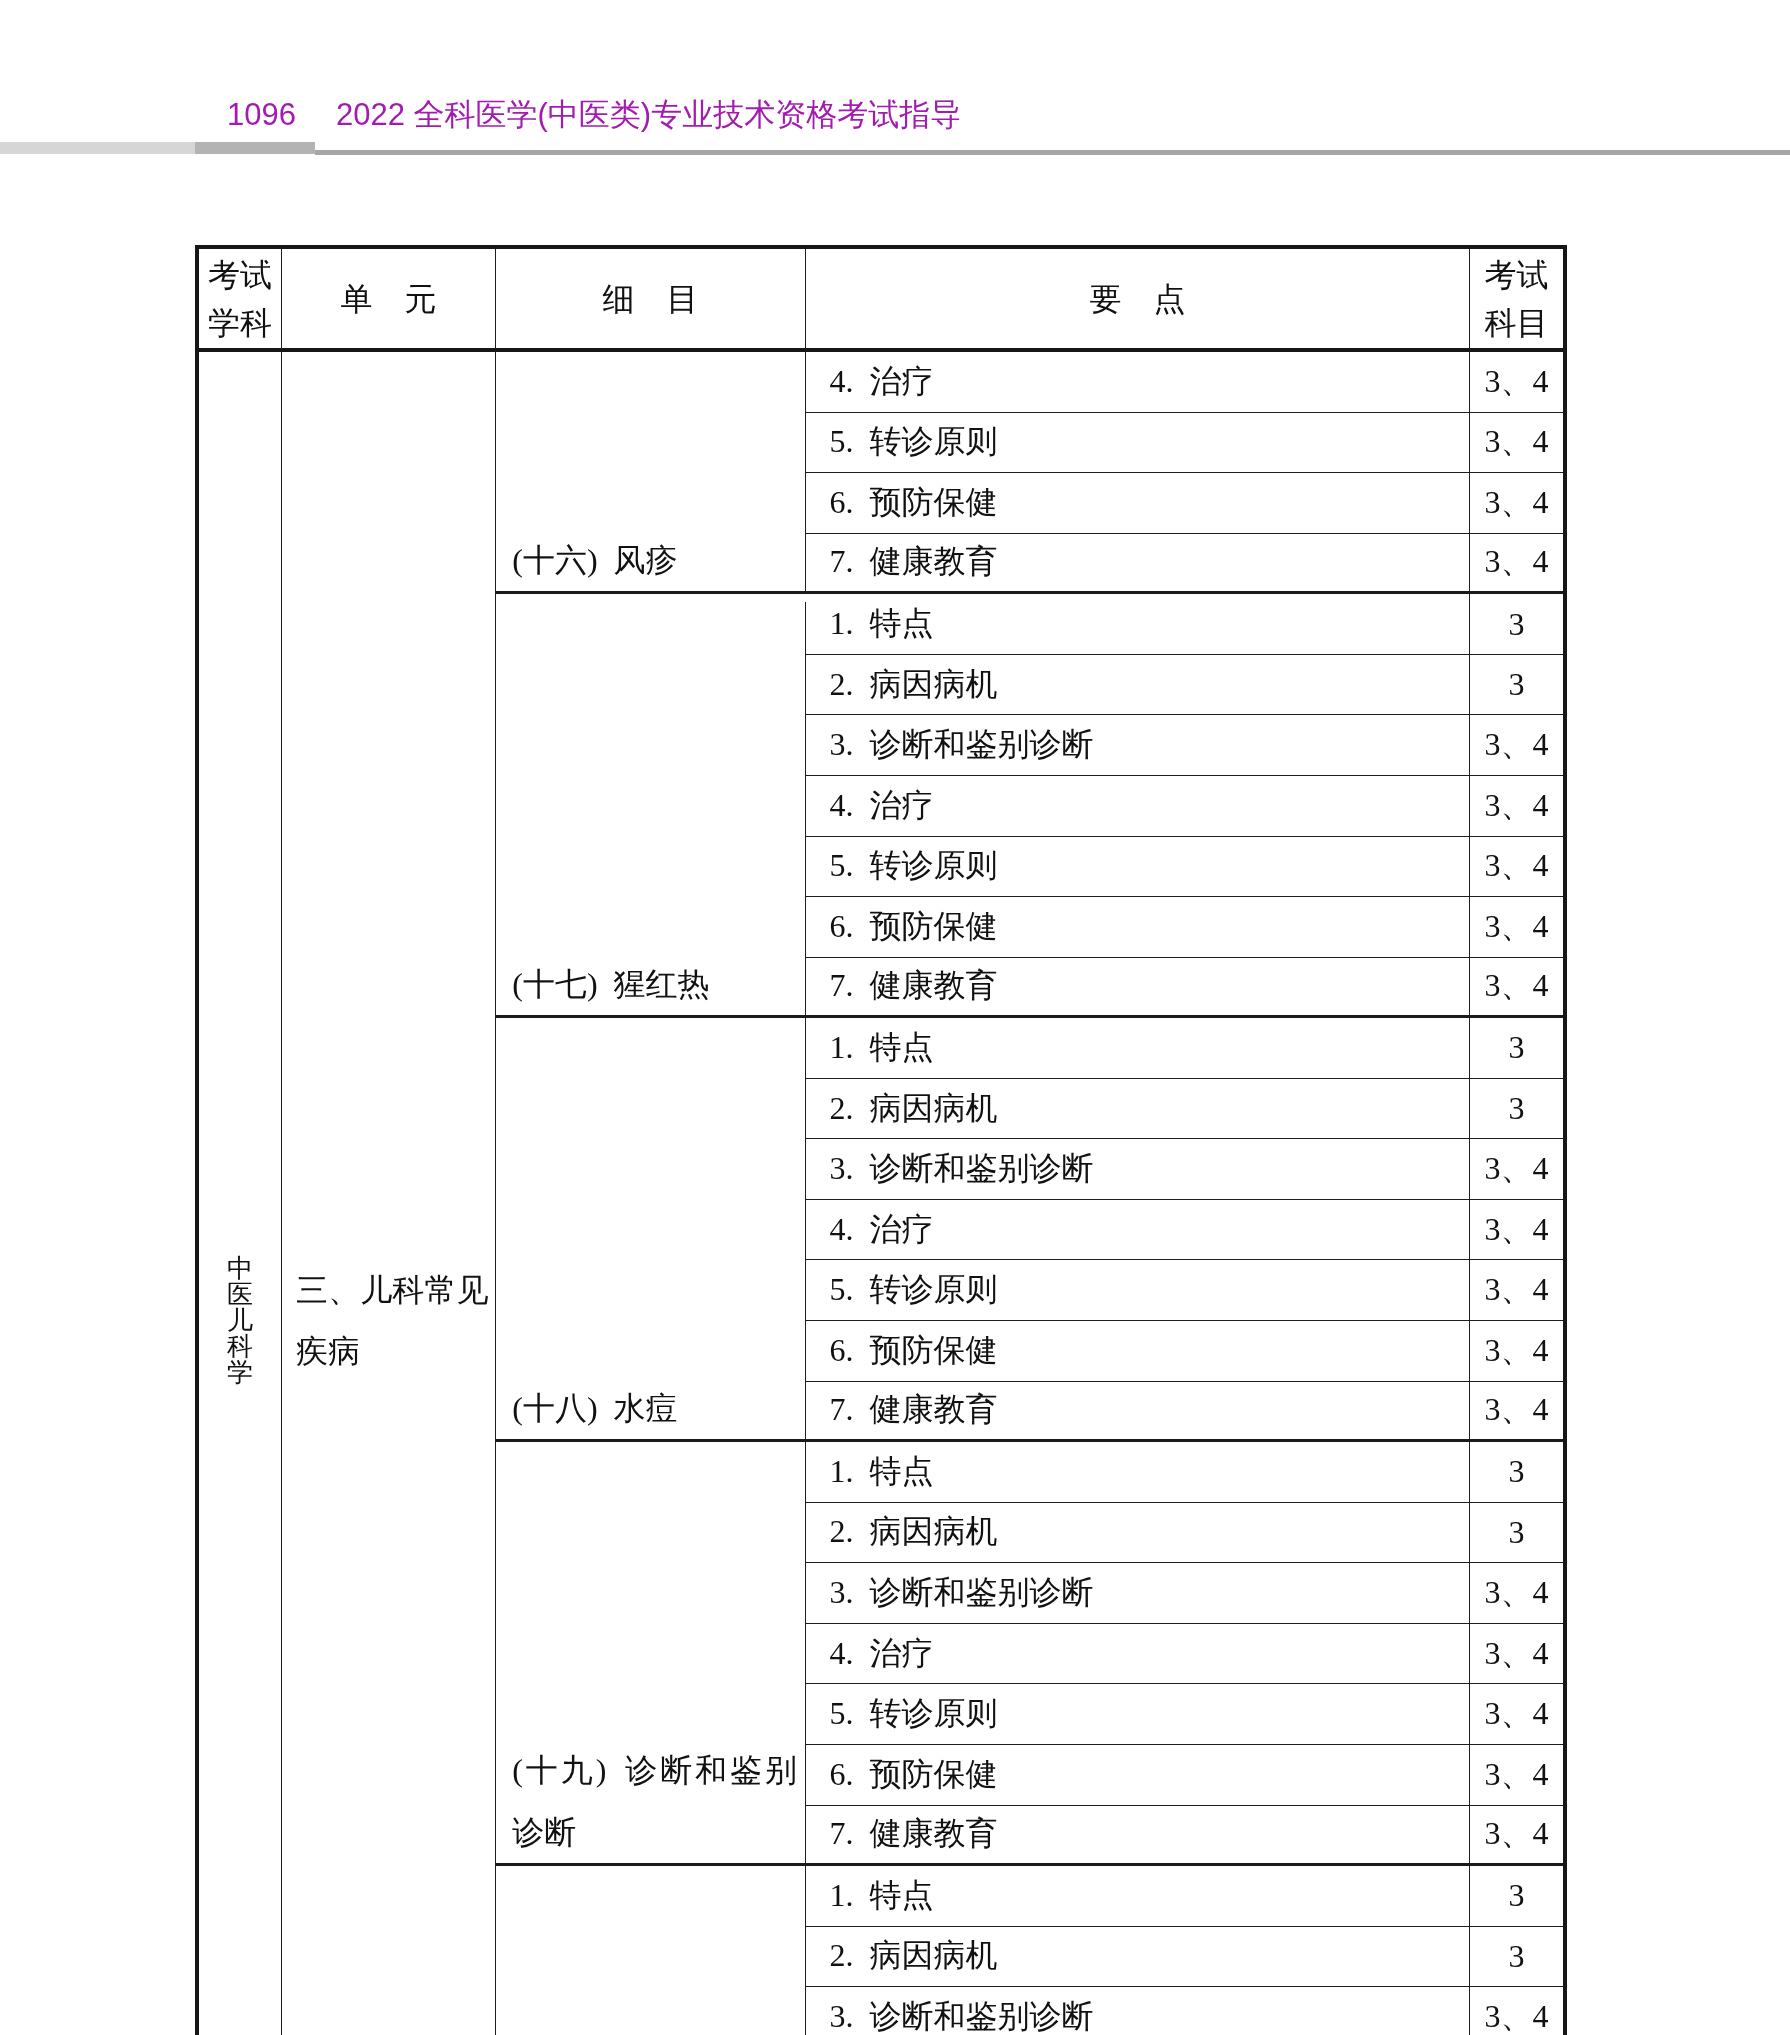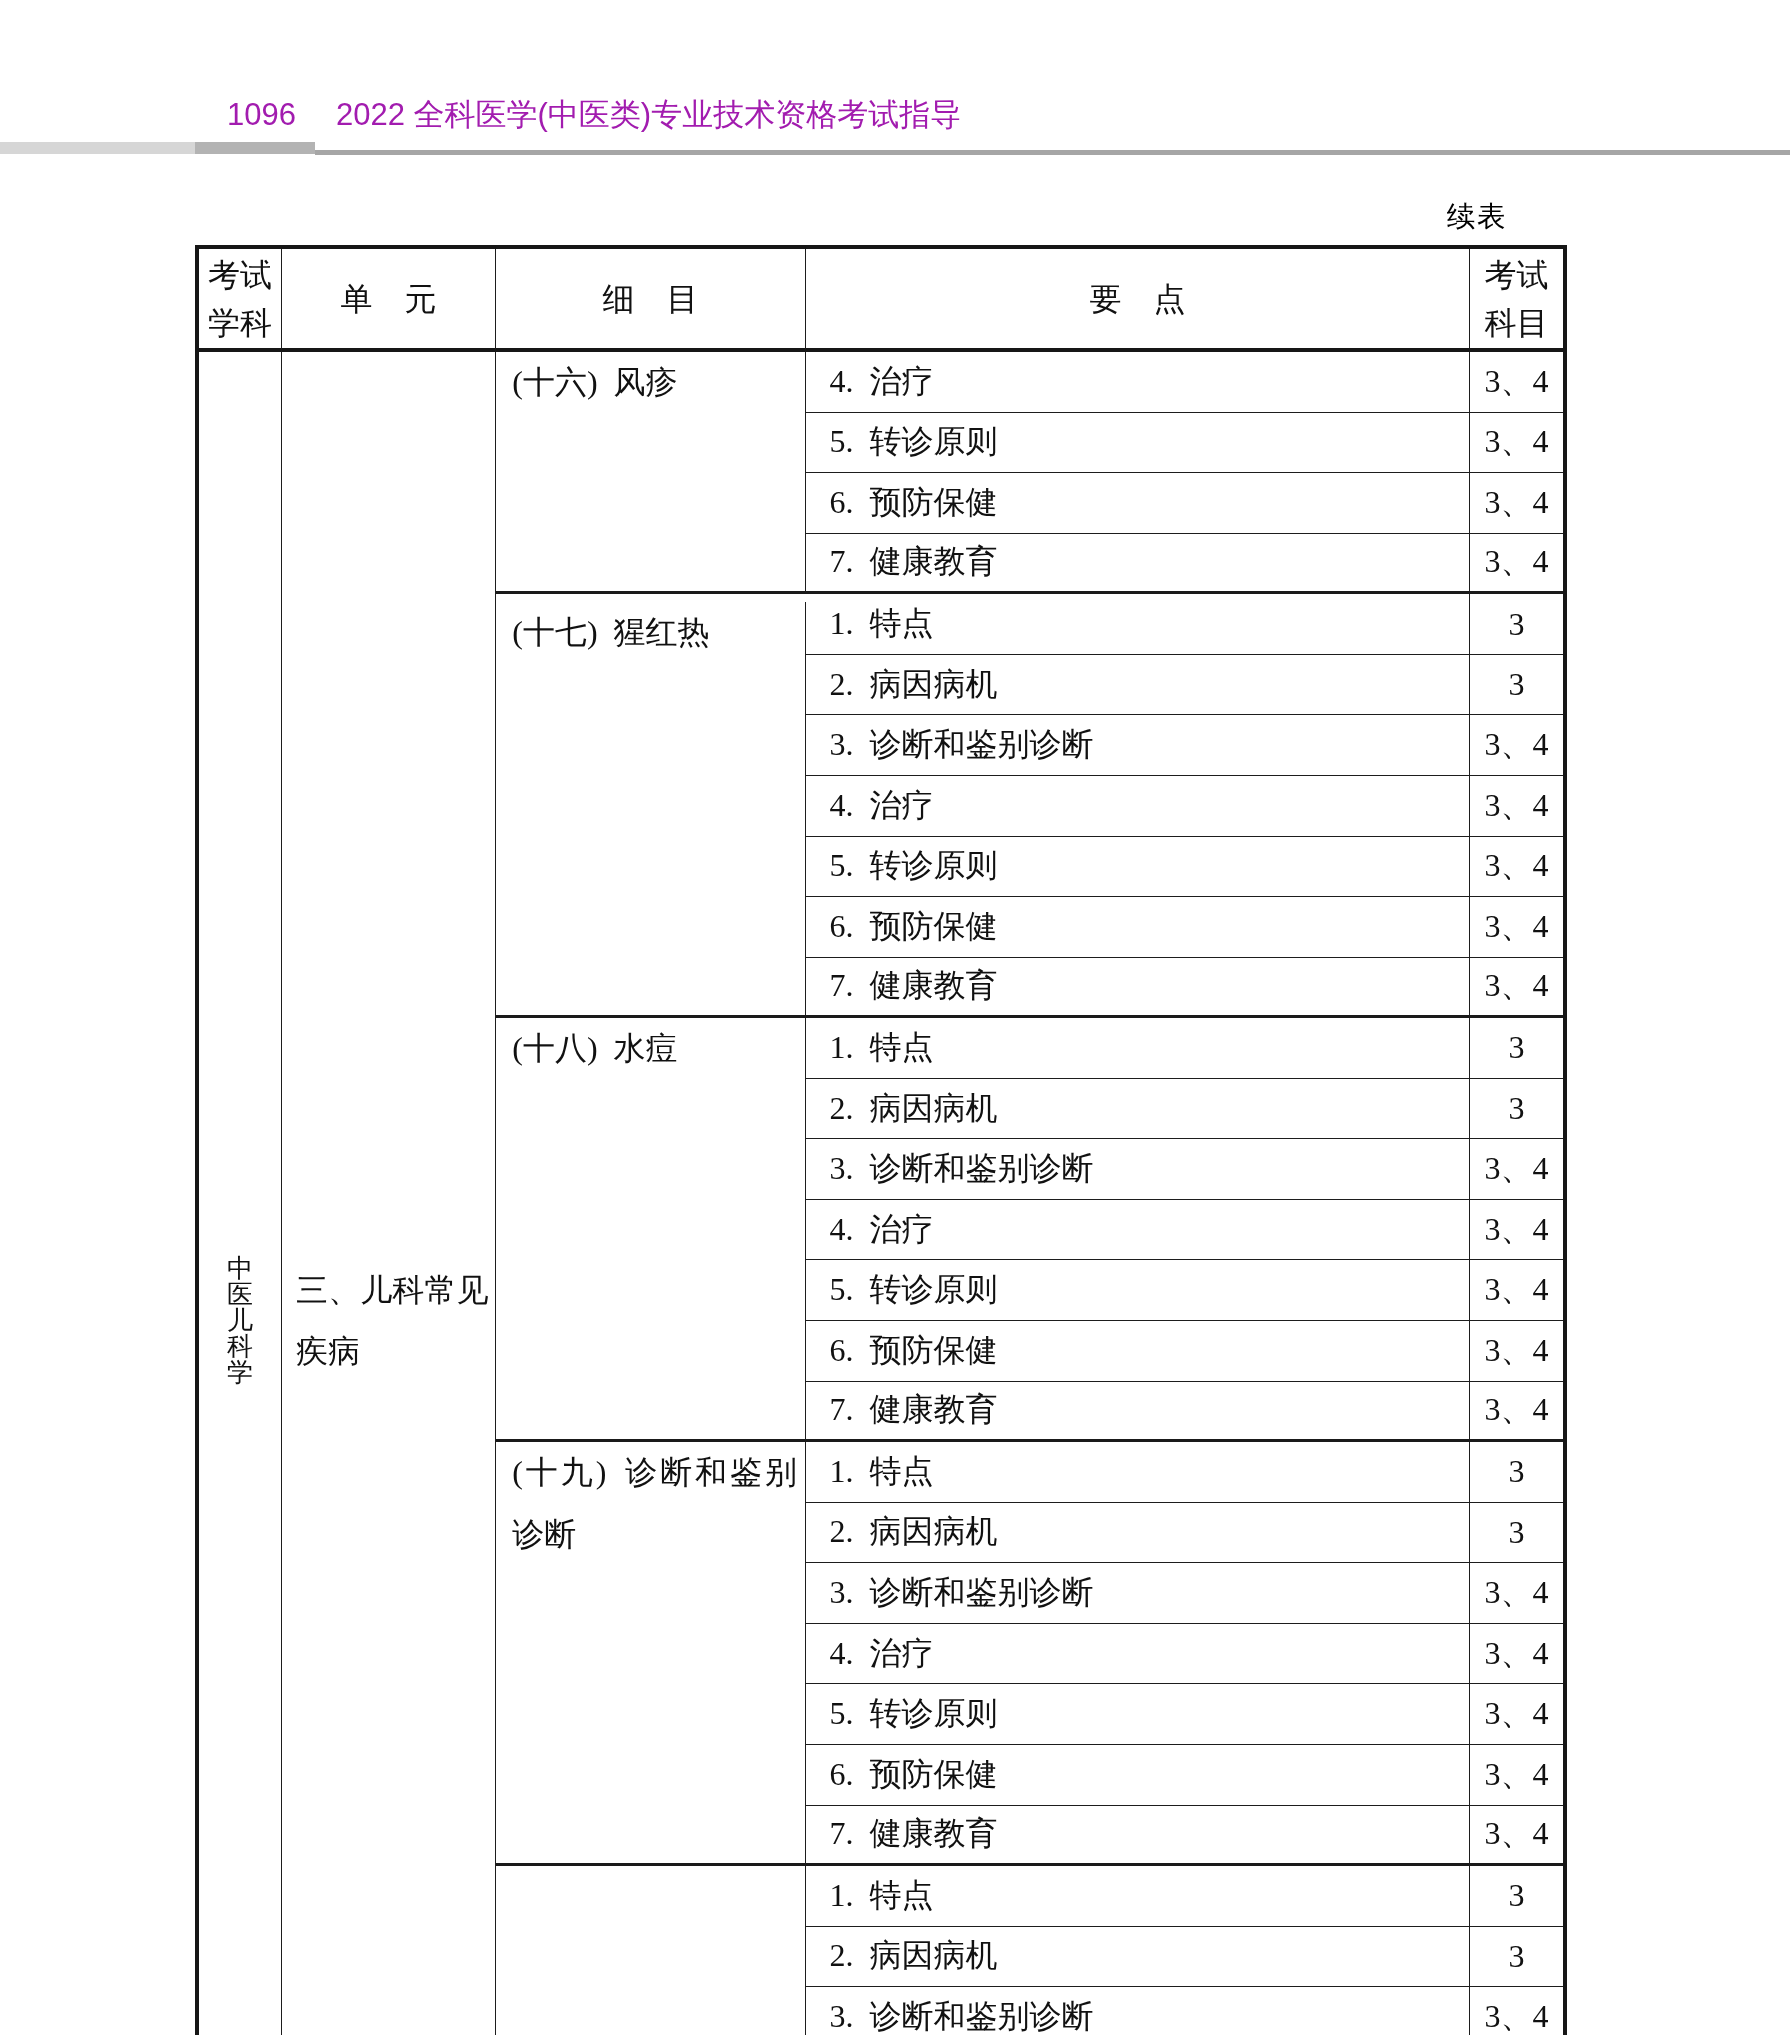--- a/index.html
+++ b/index.html
@@ -66,21 +66,21 @@
   .unit-cell{
     grid-column:2;grid-row:2 / span 32;
     display:flex;align-items:center;
     padding:0 6.5px 0 14px;
   }
   .unit-cell>div,.item-cell>div{
     width:100%;text-align:justify;line-height:1.92;
   }
   .item-cell{
     grid-column:3;
-    display:flex;align-items:flex-start;
+    display:flex;align-items:flex-end;
     padding:0 8.1px 0 16.3px;
   }
   .point-cell{
     grid-column:4;
     display:flex;align-items:center;
     padding-left:23.6px;white-space:nowrap;
   }
   .score-cell{
     grid-column:5;
     display:flex;align-items:center;justify-content:center;
@@ -94,21 +94,20 @@
 
   <div id="running-head">
     <span>1096</span>
     <span>2022 全科医学(中医类)专业技术资格考试指导</span>
   </div>
 
   <div id="head-rule-light"></div>
   <div id="head-rule-dark"></div>
   <div id="head-rule-thin"></div>
 
-  <div id="continued">续表</div>
 
   <div id="tbl">
     <div class="cell hcell br bb-head">考试
 学科</div>
     <div class="cell hcell br bb-head">单　元</div>
     <div class="cell hcell br bb-head">细　目</div>
     <div class="cell hcell br bb-head">要　点</div>
     <div class="cell hcell bb-head">考试
 科目</div>
 

